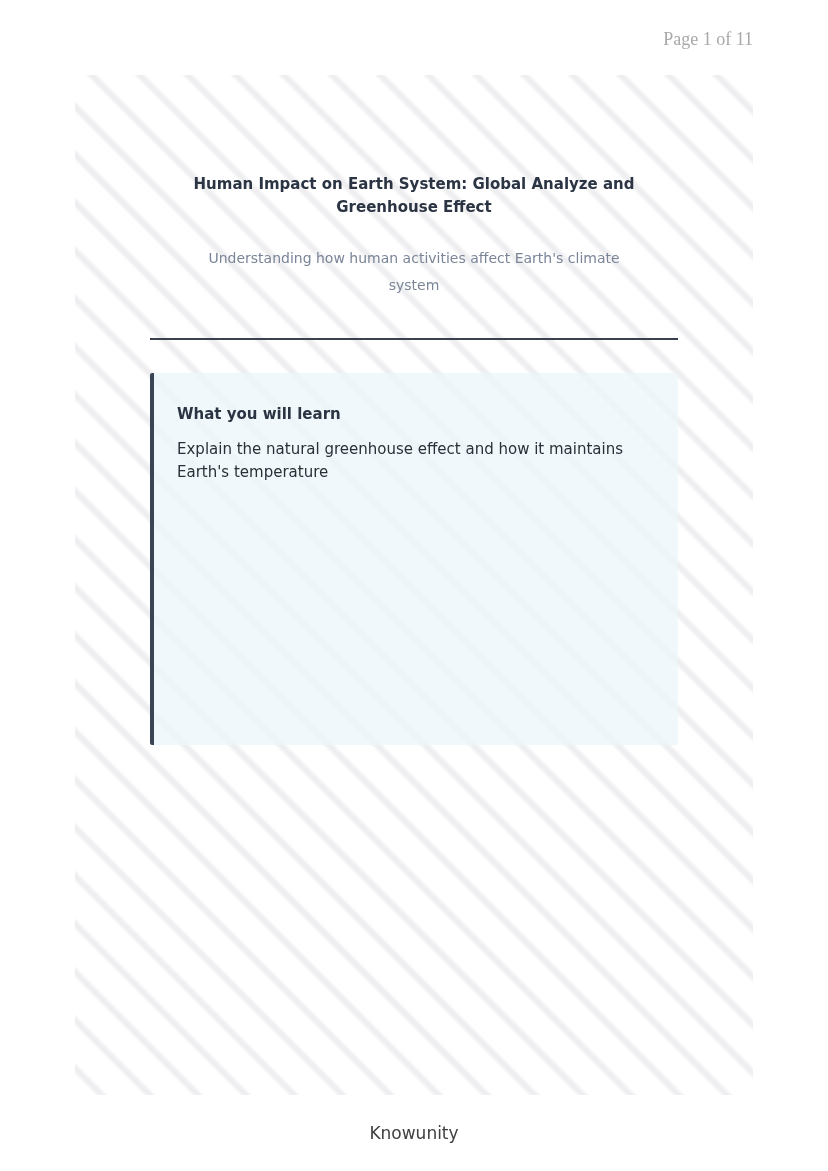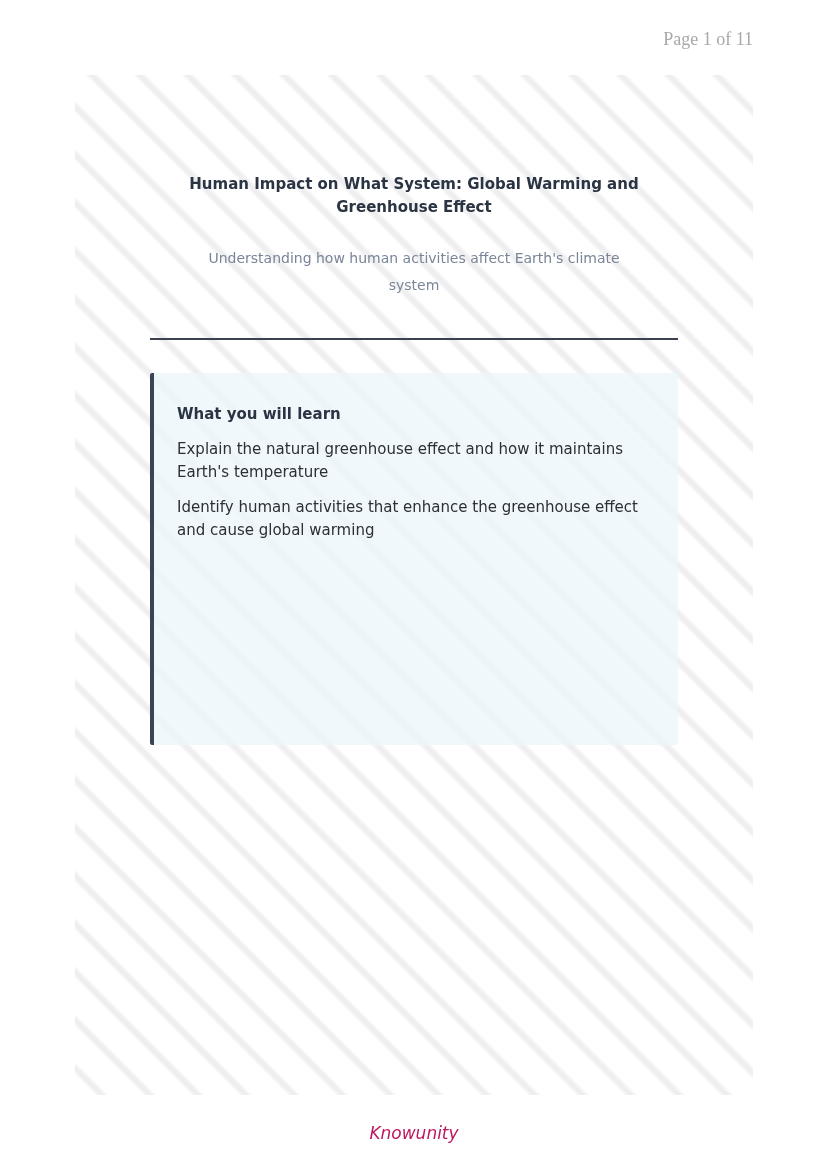--- a/index.html
+++ b/index.html
@@ -99,38 +99,36 @@
       margin: 0 0 12px 0;
       max-width: 480px;
     }
     .footer-brand {
       position: absolute;
       top: 1123px;
       left: 0;
       width: 828px;
       text-align: center;
       font-size: 17px;
-      color: #be185d;
-      font-style: italic;
+      color: #404040;
     }
   </style>
 </head>
 <body>
 
 <div class="page-number">Page 1 of 11</div>
 
 <div class="watermark-area"></div>
 
-<h1 class="title" style="margin:0;">Human Impact on What System: Global Warming and Greenhouse Effect</h1>
+<h1 class="title" style="margin:0;">Human Impact on Earth System: Global Analyze and Greenhouse Effect</h1>
 
 <p class="subtitle" style="margin:0;">Understanding how human activities affect Earth's climate system</p>
 
 <div class="divider"></div>
 
 <section class="learn-box">
   <h2 class="learn-heading">What you will learn</h2>
   <ul class="learn-list">
     <li class="learn-item">Explain the natural greenhouse effect and how it maintains Earth's temperature</li>
-    <li class="learn-item">Identify human activities that enhance the greenhouse effect and cause global warming</li>
   </ul>
 </section>
 
 <div class="footer-brand">Knowunity</div>
 
 </body></html>

